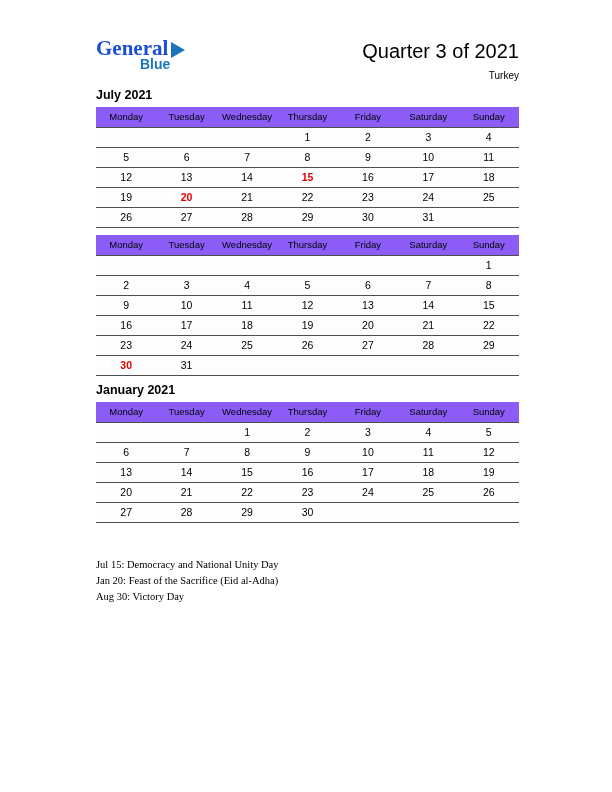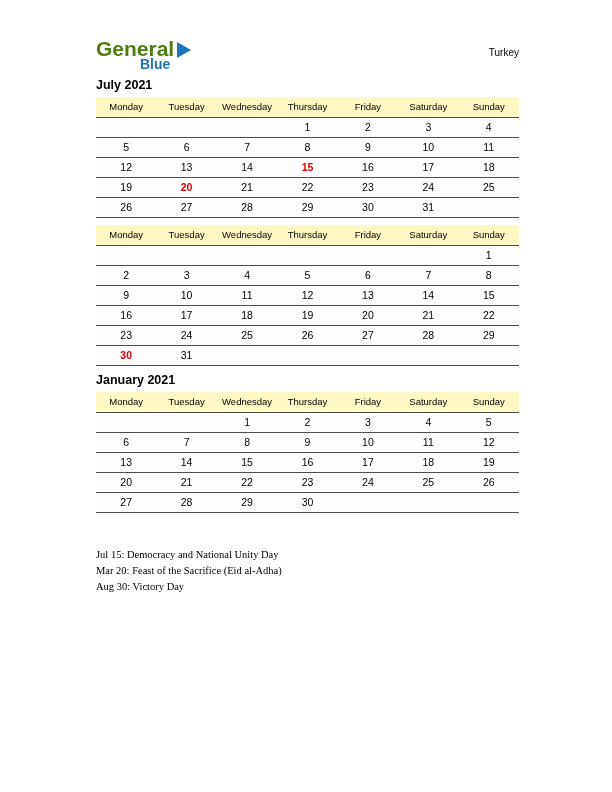--- a/index.html
+++ b/index.html
@@ -9,38 +9,38 @@
     font-family: "Liberation Sans", sans-serif;
     color: #000;
     --accent: #1b75bb;
     --holiday: #e00000;
   }
   .page { width: 612px; height: 792px; padding: 38px 93px 0 96px; overflow: hidden; }
 
   
   .header { display: flex; justify-content: space-between; align-items: flex-start; }
   .logo { line-height: 1; }
-  .logo-line1 { font-size: 21px; font-weight: bold; color: #4d7c0f; display: flex; align-items: center; }
+  .logo-line1 { font-size: 21px; font-weight: bold; color: #1d4ed8; display: flex; align-items: center; font-family: Liberation Serif, serif; }
   .logo-tri {
     display: inline-block; width: 0; height: 0; margin-left: 3px; margin-top: 2px;
     border-left: 14px solid var(--accent, #1b75bb);
     border-top: 8px solid transparent;
     border-bottom: 8px solid transparent;
   }
   .logo-line2 { font-size: 14px; font-weight: bold; color: var(--accent, #1b75bb); padding-left: 44px; margin-top: -2px; }
   .title-block { text-align: right; padding-top: 2px; }
   .title { font-size: 20px; color: #000; }
   .subtitle { font-size: 10px; margin-top: 7px; }
 
   
   .month { margin-top: 7px; }
   .month h2 { font-size: 12.5px; font-weight: bold; margin-bottom: 5px; }
   table { width: 100%; border-collapse: collapse; table-layout: fixed; }
   thead th {
-    background: #fef9c3; font-weight: normal; font-size: 9.5px;
+    background: #8b5cf6; font-weight: normal; font-size: 9.5px;
     padding: 4px 0 5px; text-align: center; border-bottom: 1px solid #4d4d4d;
   }
   tbody td {
     background: #fdfdfd; font-size: 10.5px; text-align: center;
     padding: 3px 0 4px; border-bottom: 1px solid #4d4d4d; height: 17px;
   }
   td.holiday { color: var(--holiday, #e00000); font-weight: bold; }
 
   
   .legend { margin-top: 34px; font-size: 10.5px; line-height: 16px; font-family: Liberation Serif, serif; }
@@ -52,20 +52,21 @@
 <div class="page">
   <div class="header">
     <div class="logo">
       <div class="logo-line1">
         <span>General</span>
         <span class="logo-tri"></span>
       </div>
       <div class="logo-line2">Blue</div>
     </div>
     <div class="title-block">
+      <div class="title">Quarter 3 of 2021</div>
       <div class="subtitle">Turkey</div>
     </div>
   </div>
 
   <div id="calendars">
       <section class="month">
         <h2>July 2021</h2>
         <table>
           <thead>
             <tr>
@@ -258,16 +259,16 @@
               <td></td>
               <td></td>
             </tr>
           </tbody>
         </table>
       </section>
     </div>
 
   <div class="legend" id="legend">
       <div>Jul 15: Democracy and National Unity Day</div>
-      <div>Mar 20: Feast of the Sacrifice (Eid al-Adha)</div>
+      <div>Jan 20: Feast of the Sacrifice (Eid al-Adha)</div>
       <div>Aug 30: Victory Day</div>
     </div>
 </div>
 
 </body></html>

